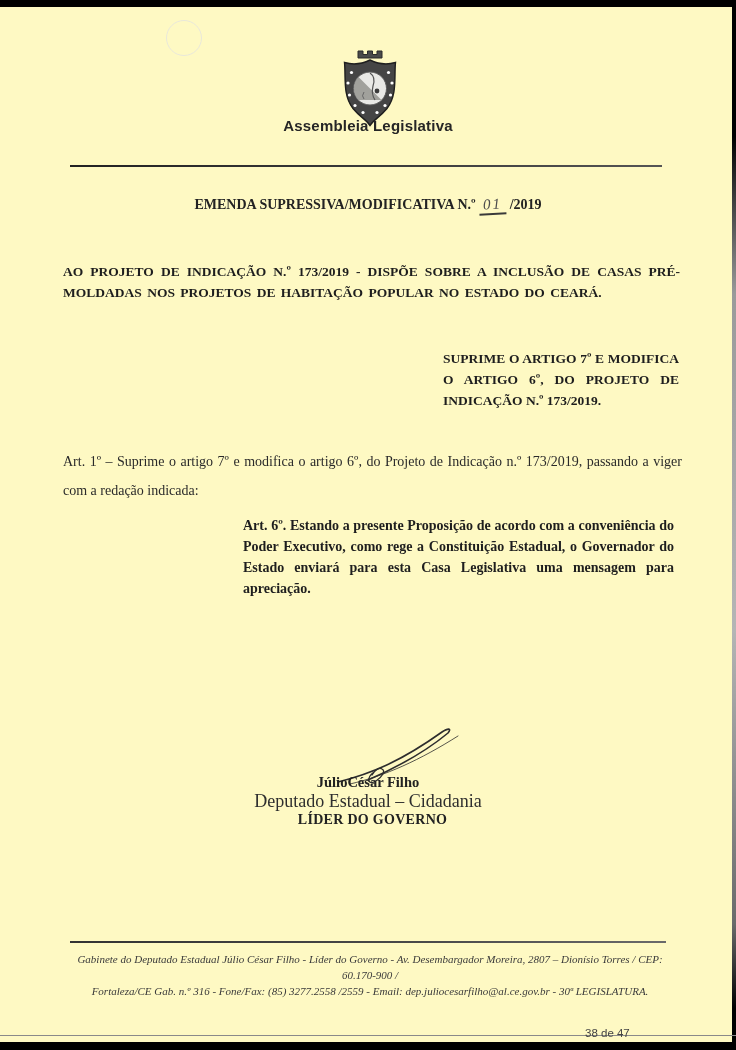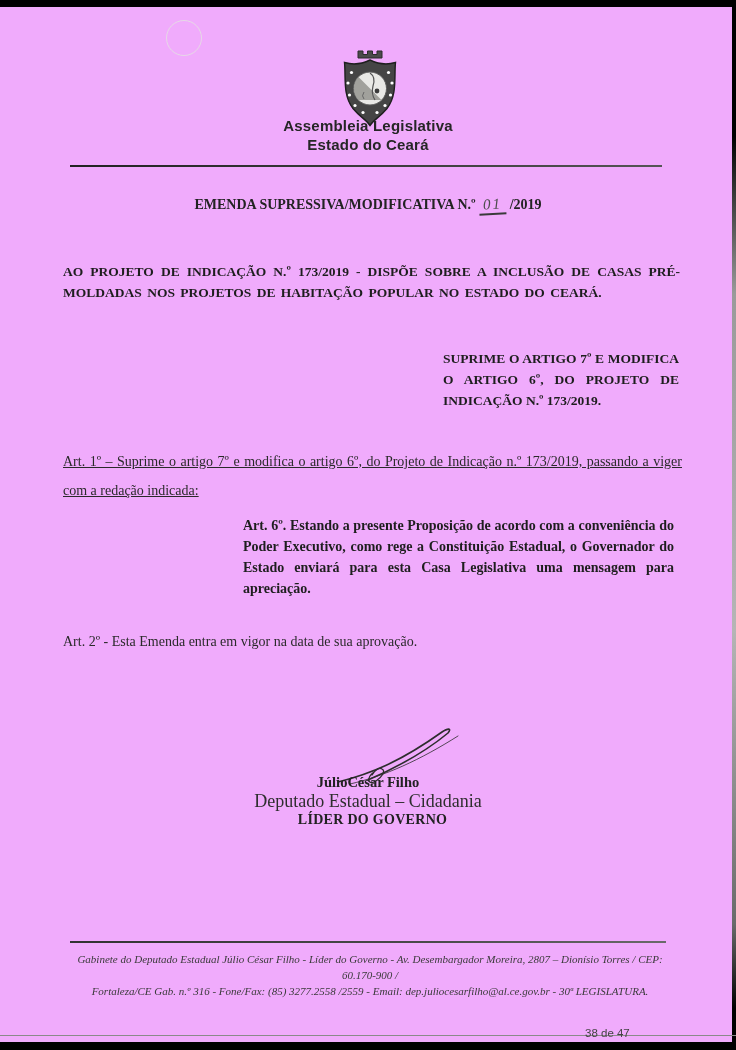--- a/index.html
+++ b/index.html
@@ -1,18 +1,18 @@
 <!DOCTYPE html>
 <html><head>
 <meta charset="utf-8">
 <style>
   html,body{margin:0;padding:0;background:#9e9e9e;}
   #document-page{
     position:relative;width:736px;height:1050px;margin:0 auto;
-    background:#f0abfc;overflow:hidden;
+    background:#fef9c3;overflow:hidden;
     font-family:"Liberation Serif", serif;color:#1e1e1e;
   }
   .bar{position:absolute;background:#000;}
   .abs{position:absolute;}
   .serif{font-family:"Liberation Serif", serif;}
   .sans{font-family:"Liberation Sans", sans-serif;}
   .bold{font-weight:bold;}
   .just{text-align:justify;}
   .center{text-align:center;}
 
@@ -32,21 +32,21 @@
 
   #doc-title{left:0;top:196px;width:736px;font-size:14px;color:#232323;}
   #handwritten-number{
     display:inline-block;font-style:italic;font-weight:400;color:#4d4d4d;
     border-bottom:2px solid #3a3a3a;padding:0 4px;transform:rotate(-3deg);
     font-size:15px;letter-spacing:2px;
   }
 
   #addressee{left:63px;top:261px;width:617px;font-size:13.5px;line-height:21px;word-spacing:2px;font-family:Liberation Serif, serif;}
   #summary{left:443px;top:348px;width:236px;font-size:13.5px;line-height:21px;}
-  #art1{left:63px;top:447px;width:619px;font-size:14px;line-height:29px;color:#2a2a2a;text-decoration:underline;}
+  #art1{left:63px;top:447px;width:619px;font-size:14px;line-height:29px;color:#2a2a2a;}
   #art6-quote{left:243px;top:515px;width:431px;font-size:14px;line-height:21px;}
   #art2{left:63px;top:634px;width:619px;font-size:14px;color:#2a2a2a;}
   #closing{left:63px;top:684px;width:575px;font-size:14px;line-height:23px;text-indent:62px;}
 
   #signature-block{left:0;top:726px;width:736px;text-align:center;}
   #signature-squiggle{position:absolute;left:330px;top:0px;width:150px;height:62px;}
   #signer-name{position:relative;margin-top:48px;font-size:14.5px;color:#222;}
   #signer-role{font-size:18px;color:#2e2e2e;}
   #signer-title{font-size:14px;letter-spacing:.3px;color:#222;padding-left:9px;}
 
@@ -88,40 +88,38 @@
         <circle cx="49" cy="66.5" r="1.6"></circle>
       <circle cx="57" cy="59.5" r="1.6"></circle>
         <circle cx="62.5" cy="49" r="1.6"></circle>
       <circle cx="64" cy="37" r="1.6"></circle>
         <circle cx="60.5" cy="26.5" r="1.6"></circle>
     </g>
   </svg>
 
   <div id="org-name" class="abs sans bold center">
     <div>Assembleia Legislativa</div>
-    <div>Estado do Ceará</div>
   </div>
 
   <div id="header-rule" class="abs"></div>
 
   <div id="doc-title" class="abs serif bold center">
     <span>EMENDA SUPRESSIVA/MODIFICATIVA N.º</span>
     <span id="handwritten-number">01</span>
     <span>/2019</span>
   </div>
 
   <div id="addressee" class="abs serif bold just">AO PROJETO DE INDICAÇÃO N.º 173/2019  - DISPÕE SOBRE A INCLUSÃO DE CASAS PRÉ-MOLDADAS NOS PROJETOS DE HABITAÇÃO POPULAR NO ESTADO DO CEARÁ.</div>
 
   <div id="summary" class="abs serif bold just">SUPRIME O ARTIGO 7º E MODIFICA O ARTIGO 6º, DO PROJETO DE INDICAÇÃO N.º 173/2019.</div>
 
   <div id="art1" class="abs serif just">Art. 1º – Suprime o artigo 7º e modifica o artigo 6º, do Projeto de Indicação n.º 173/2019, passando a viger com a redação indicada:</div>
 
   <div id="art6-quote" class="abs serif bold just">Art. 6º. Estando a presente Proposição de acordo com a conveniência do Poder Executivo, como rege a Constituição Estadual, o Governador do Estado enviará para esta Casa Legislativa uma mensagem para apreciação.</div>
 
-  <div id="art2" class="abs serif">Art. 2º - Esta Emenda entra em vigor na data de sua aprovação.</div>
 
 
   <div id="signature-block" class="abs center">
     <svg id="signature-squiggle" viewBox="0 0 150 62">
       <path d="M8,56 C40,48 70,36 112,6 C118,2 122,2 118,7 C100,22 70,40 38,54" fill="none" stroke="#2d2d2d" stroke-width="1.6" stroke-linecap="round"></path>
       <path d="M44,46 c-8,6 -6,14 2,9 c6,-4 10,-10 6,-12 c-3,-2 -8,2 -10,6" fill="none" stroke="#2d2d2d" stroke-width="1.3" stroke-linecap="round"></path>
       <path d="M20,58 C55,50 90,34 128,10" fill="none" stroke="#2d2d2d" stroke-width="1" stroke-linecap="round" opacity=".8"></path>
     </svg>
     <div id="signer-name" class="serif bold">JúlioCésar Filho</div>
     <div id="signer-role" class="serif">Deputado Estadual – Cidadania</div>

